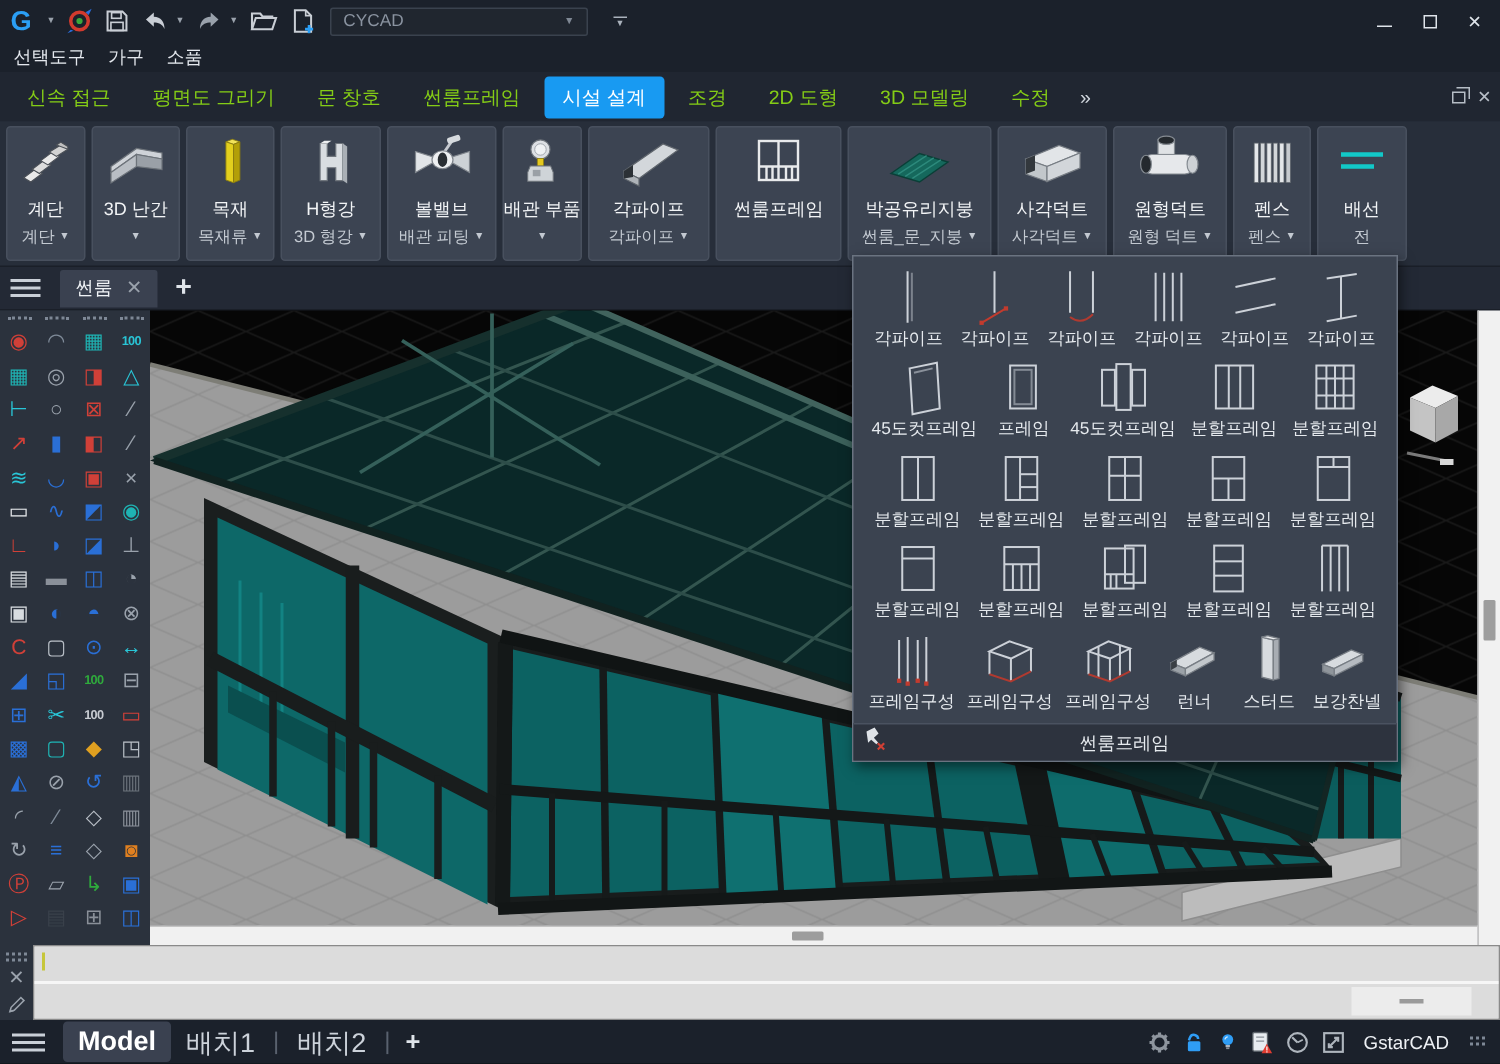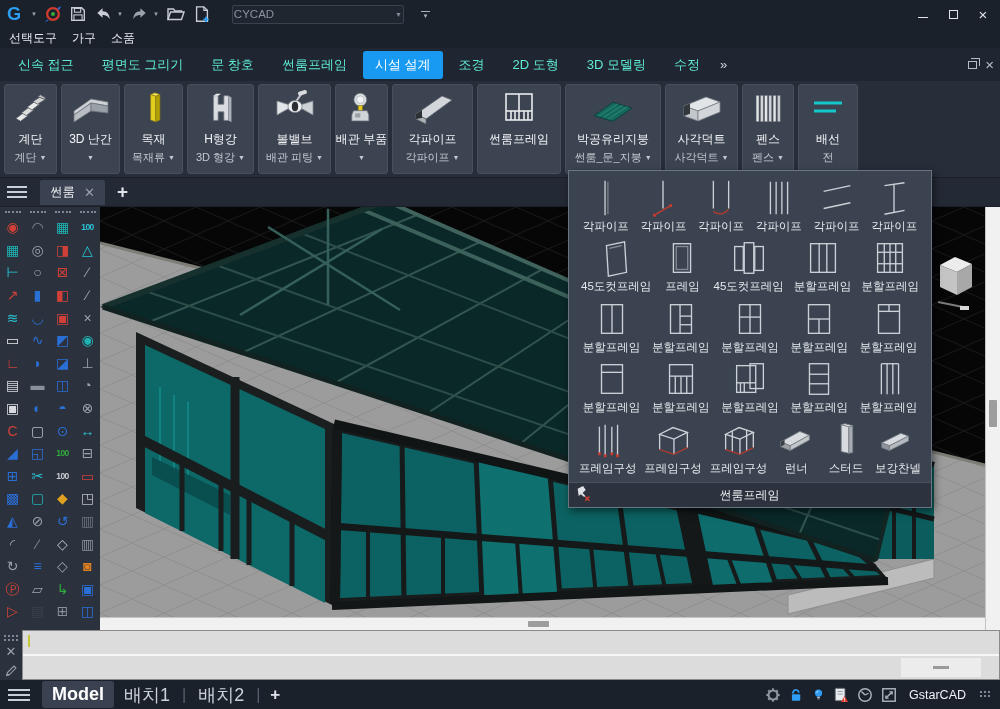--- a/index.html
+++ b/index.html
@@ -8,40 +8,40 @@
        font-family:"Liberation Sans","DejaVu Sans",sans-serif;
        background:#262d39;color:#e8ebef;user-select:none;}
 
   
   .titlebar{position:absolute;left:0;top:0;width:1000px;height:28px;background:#1b212b;
             display:flex;align-items:center;padding:0 6px;}
   .qat{display:flex;align-items:center;gap:7px;}
   .qicon{display:flex;align-items:center;justify-content:center;height:22px;}
   .mini-caret{font-size:6px;color:#9aa2ac;margin-left:-3px;}
   .combo{width:172px;height:19px;background:#20262f;border:1px solid #3a424e;border-radius:2px;
-         display:flex;align-items:center;justify-content:space-between;padding:0 1px;margin-left:14px;}
+         display:flex;align-items:center;justify-content:space-between;padding:0 8px;margin-left:2px;}
   .combo .cval{font-size:11.5px;color:#8a93a0;}
   .combo .ccaret{font-size:7px;color:#7f8894;}
   .qat-more{margin-left:10px;display:flex;flex-direction:column;align-items:center;}
   .qat-more .bar{width:9px;border-top:1.6px solid #aab2bc;margin-bottom:2px;}
   .qat-more .tri{font-size:6px;color:#aab2bc;line-height:4px;}
   .wtitle{position:absolute;left:687px;top:0;height:28px;transform:translateX(-50%);
           display:flex;align-items:center;font-size:12.5px;font-weight:bold;color:#e8ecf2;white-space:nowrap;}
   .wctrl{position:absolute;right:4px;top:0;height:28px;display:flex;align-items:center;gap:4px;}
   .wbtn{width:26px;height:22px;display:flex;align-items:center;justify-content:center;color:#dfe4ea;}
   .glyph-min{width:10px;border-top:1.6px solid #dfe4ea;margin-top:7px;}
   .glyph-max{width:9px;height:9px;border:1.4px solid #dfe4ea;}
   .glyph-close{font-size:15px;line-height:15px;}
   
   .menurow{position:absolute;left:0;top:28px;width:1000px;height:20px;background:#1b212b;
            display:flex;align-items:center;gap:15px;padding:0 9px;font-size:12px;color:#e4e8ee;}
   
   .rtabs{position:absolute;left:0;top:48px;width:1000px;height:33px;background:#202631;
          display:flex;align-items:center;padding:0 4px;}
-  .rtab{padding:5px 12px;font-size:13px;color:#5eead4;border-radius:3px;margin:0 2px;white-space:nowrap;}
+  .rtab{padding:5px 12px;font-size:13px;color:#84cc16;border-radius:3px;margin:0 2px;white-space:nowrap;}
   .rtab.active{background:#189af2;color:#fff;}
   .roverflow{font-size:13px;color:#cfd5dc;margin-left:6px;letter-spacing:-2px;}
   .mdictrl{position:absolute;right:6px;top:0;height:33px;display:flex;align-items:center;gap:8px;color:#b6bdc6;}
   .mdi-restore{width:9px;height:8px;border:1.3px solid #b6bdc6;position:relative;background:#202631;}
   .mdi-restore:before{content:"";position:absolute;left:2px;top:-4px;width:8px;height:7px;border:1.3px solid #b6bdc6;border-bottom:none;border-left:none;}
   
   .rpanels{position:absolute;left:0;top:81px;width:1000px;height:97px;background:#272e3a;
            display:flex;gap:4px;padding:3px 0 3px 4px;overflow:hidden;border-bottom:1px solid #1a1f28;}
   .rbtn{flex:none;background:#3c4452;border:1px solid #48505e;border-radius:3px;
         display:flex;flex-direction:column;align-items:center;}
@@ -340,20 +340,33 @@
     <div class="rbtn-icon">
           <svg viewBox="0 0 48 40" width="48" height="40">
             <polygon points="6,17 28,8 42,13 20,22" fill="#e2e5e8" stroke="#777d84" stroke-width="0.8"></polygon>
             <polygon points="6,17 20,22 20,32 6,27" fill="#c2c7cb" stroke="#777d84" stroke-width="0.8"></polygon>
             <polygon points="20,22 42,13 42,23 20,32" fill="#d2d6da" stroke="#777d84" stroke-width="0.8"></polygon>
             <polygon points="6,17 12,14.5 12,24.7 6,27" fill="#33383d"></polygon>
           </svg>
         </div>
     <div class="rbtn-label">사각덕트</div>
     <div class="rbtn-group">사각덕트<span class="caret">▼</span></div>
+  </div>
+      <div class="rbtn" style="width:76px">
+    <div class="rbtn-icon">
+          <svg viewBox="0 0 44 40" width="44" height="40">
+            <rect x="14" y="4" width="11" height="10" fill="#dfe2e5" stroke="#858b92" stroke-width="0.8"></rect>
+            <ellipse cx="19.5" cy="4.5" rx="5.5" ry="2.8" fill="#24292e" stroke="#858b92" stroke-width="0.8"></ellipse>
+            <rect x="4" y="14" width="34" height="13" rx="6" fill="#e6e8eb" stroke="#858b92" stroke-width="0.8"></rect>
+            <ellipse cx="6" cy="20.5" rx="3.6" ry="6" fill="#24292e" stroke="#858b92" stroke-width="0.8"></ellipse>
+            <ellipse cx="37" cy="20.5" rx="3.6" ry="6" fill="#cdd1d5" stroke="#858b92" stroke-width="0.8"></ellipse>
+          </svg>
+        </div>
+    <div class="rbtn-label">원형덕트</div>
+    <div class="rbtn-group">원형 덕트<span class="caret">▼</span></div>
   </div>
       <div class="rbtn" style="width:52px">
     <div class="rbtn-icon">
           <svg viewBox="0 0 40 40" width="34" height="40">
             <g stroke="#60666d" stroke-width="0.6">
               <rect x="6" y="4" width="3.4" height="31" fill="#e4e7ea"></rect>
               <rect x="11" y="4" width="3.4" height="31" fill="#d2d6da"></rect>
               <rect x="16" y="4" width="3.4" height="31" fill="#e4e7ea"></rect>
               <rect x="21" y="4" width="3.4" height="31" fill="#d2d6da"></rect>
               <rect x="26" y="4" width="3.4" height="31" fill="#e4e7ea"></rect>

